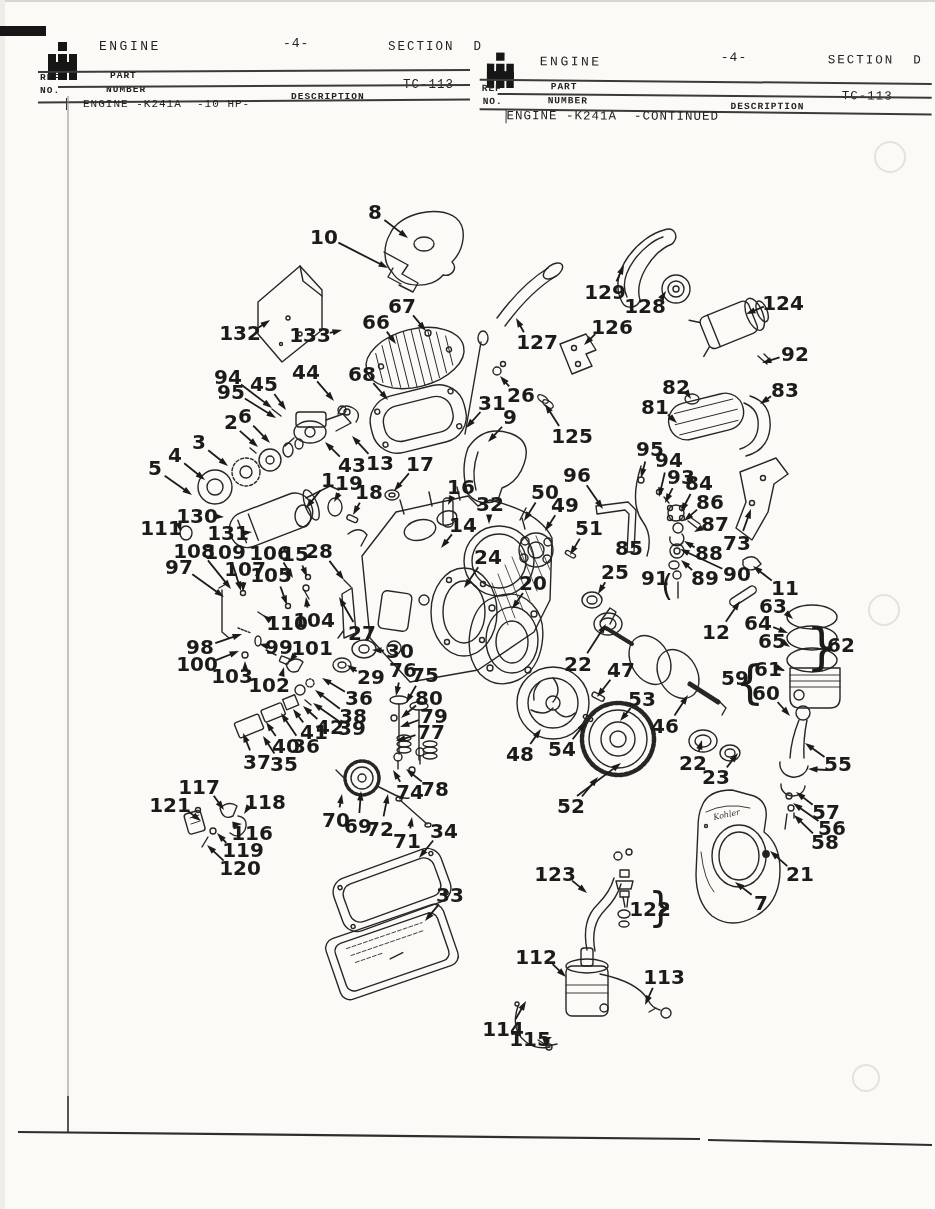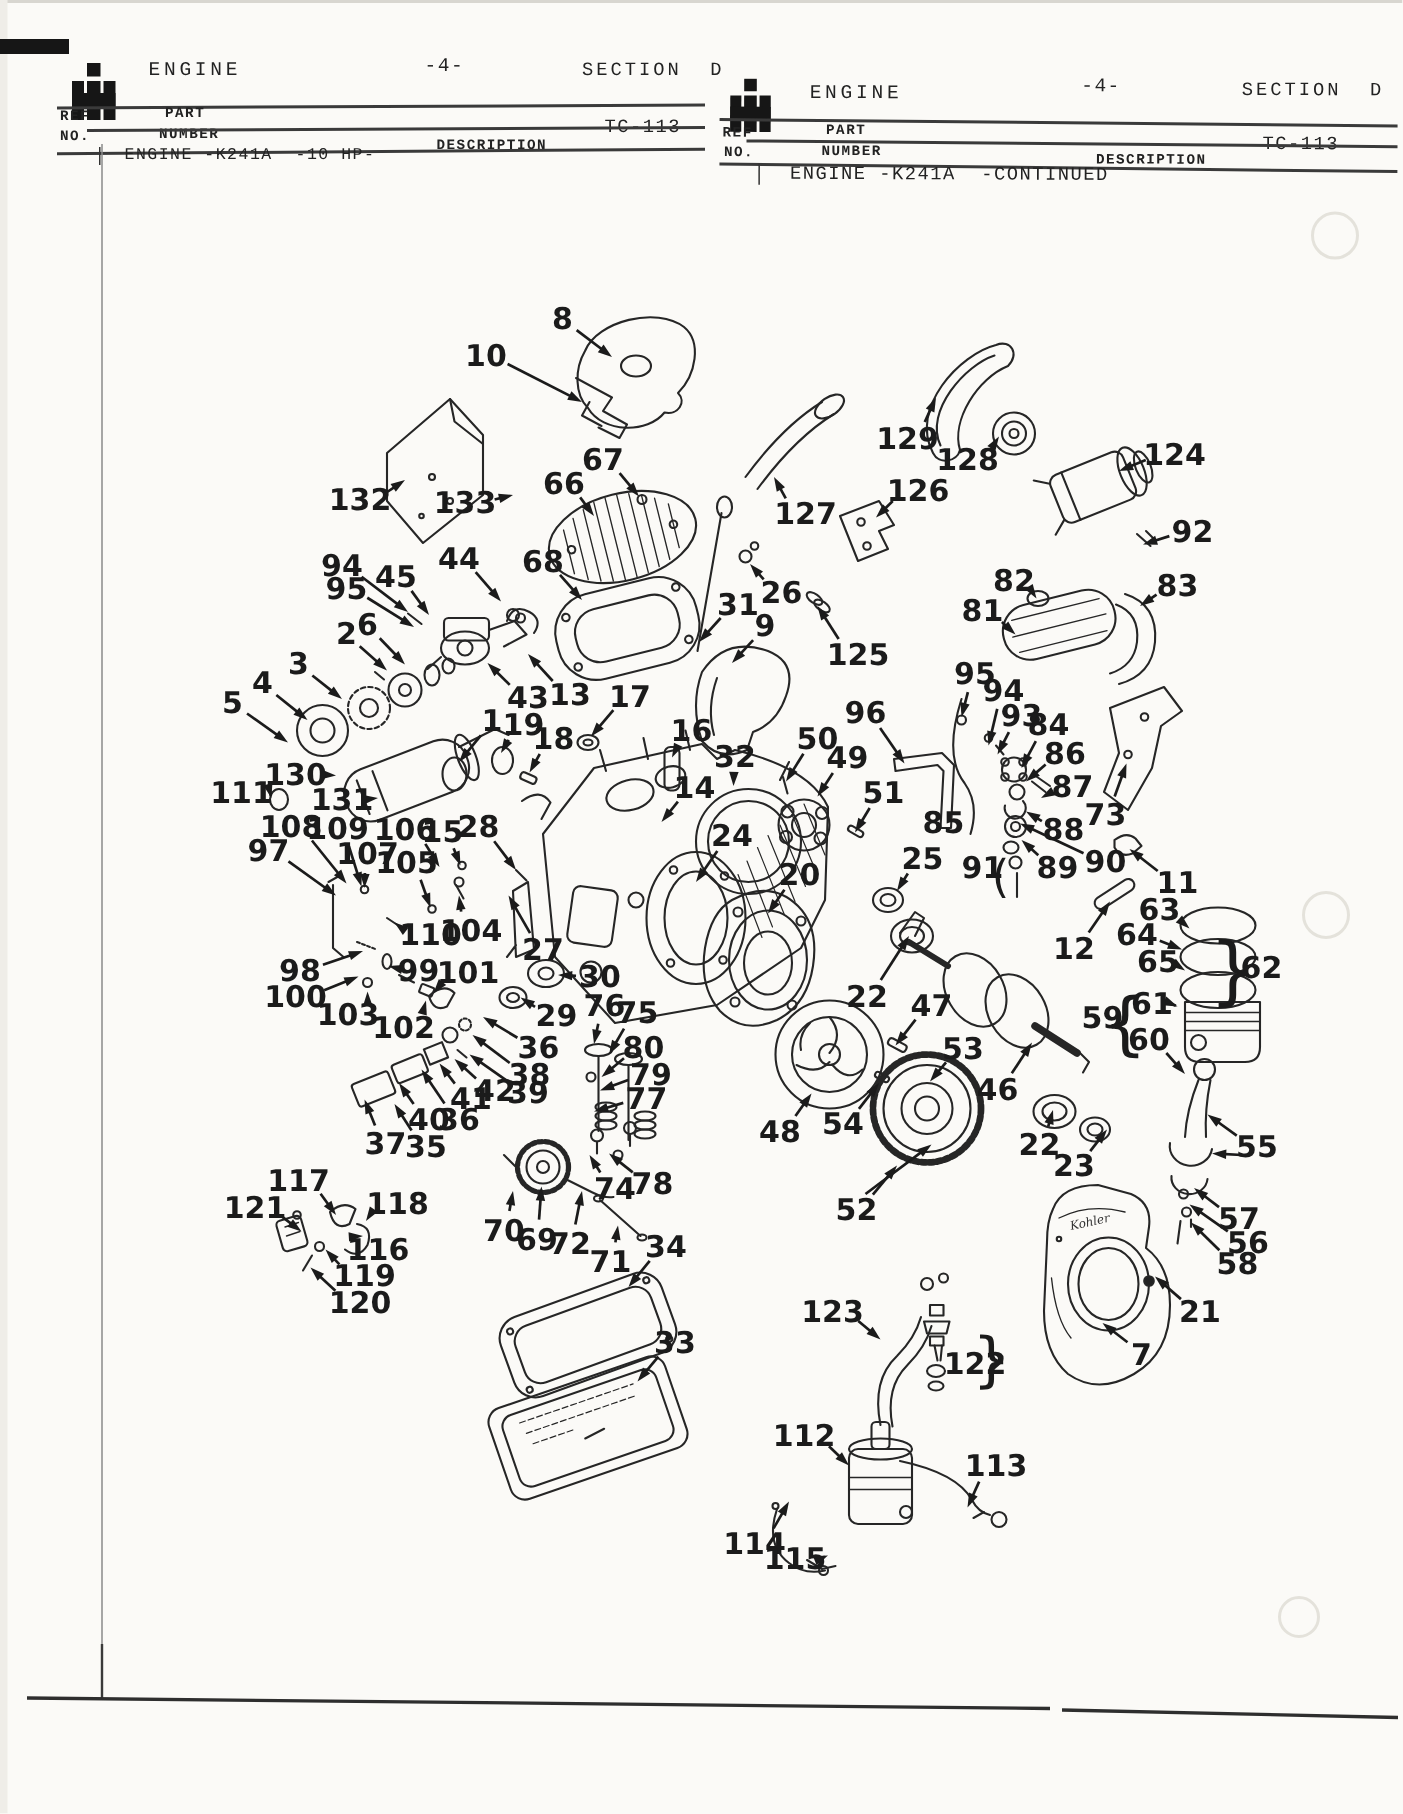--- a/index.html
+++ b/index.html
@@ -27,21 +27,21 @@
   
   .rp-title{left:540px;top:54px;font-size:13px;letter-spacing:2.5px}
   .rp-page{left:721px;top:49px;font-size:13px;letter-spacing:1px}
   .rp-section{left:828px;top:52px;font-size:12.5px;letter-spacing:2px}
   .rp-ref{left:482px;top:83px;font-size:9.5px;font-weight:bold;letter-spacing:1px}
   .rp-no{left:483px;top:96px;font-size:9.5px;font-weight:bold;letter-spacing:1px}
   .rp-part{left:551px;top:81px;font-size:9.5px;font-weight:bold;letter-spacing:1px}
   .rp-number{left:548px;top:95px;font-size:9.5px;font-weight:bold;letter-spacing:1px}
   .rp-desc{left:731px;top:100px;font-size:9.5px;font-weight:bold;letter-spacing:1px}
   .rp-tc{left:842px;top:88px;font-size:12.5px;letter-spacing:1px}
-  .rp-heading{left:506px;top:109px;font-size:12.5px;letter-spacing:1px;border-left:1.5px solid #333;padding-left:20px}
+  .rp-heading{left:506px;top:109px;font-size:12.5px;letter-spacing:1px;border-left:1.5px solid #333;padding-left:0}
   .rp-rule1{left:480px;top:80px;width:452px;transform:rotate(.35deg)}
   .rp-rule2{left:498px;top:94px;width:434px;transform:rotate(.3deg)}
   .rp-rule3{left:480px;top:110px;width:452px;transform:rotate(.45deg)}
   .logo{position:absolute}
   svg#diagram{position:absolute;left:0;top:0}
   .callout{font-family:"DejaVu Sans",sans-serif;font-weight:700;font-size:20px;fill:#1b1b1b}
   .brace{font-family:"DejaVu Sans",sans-serif;fill:#1b1b1b}
 </style>
 </head>
 <body>

